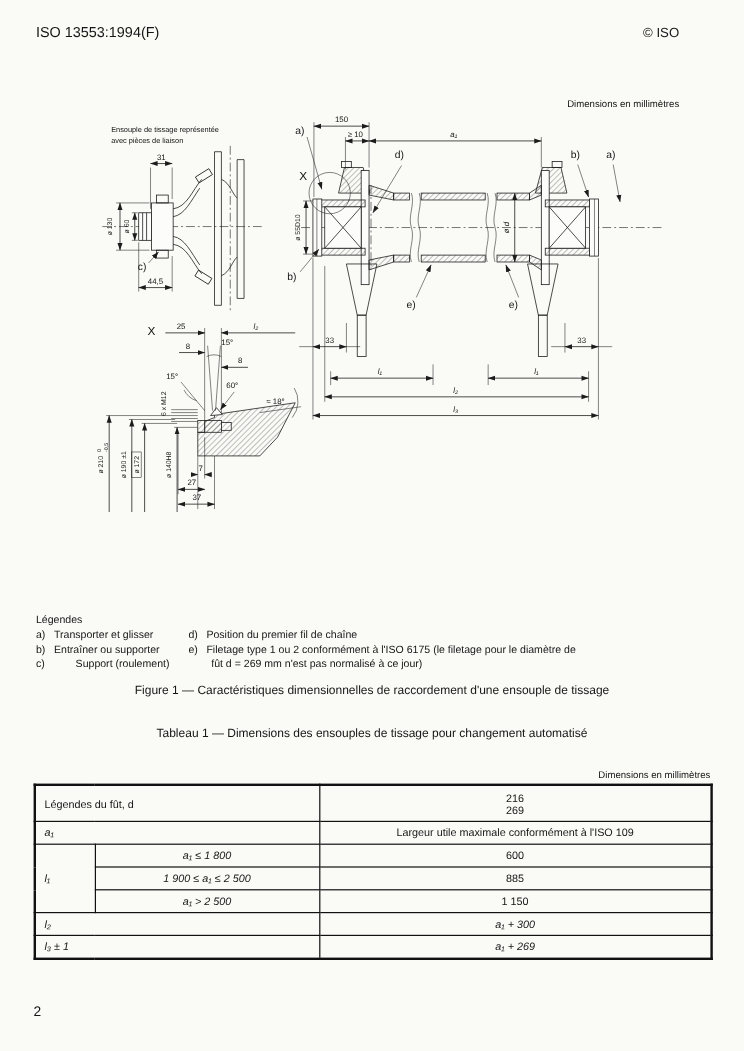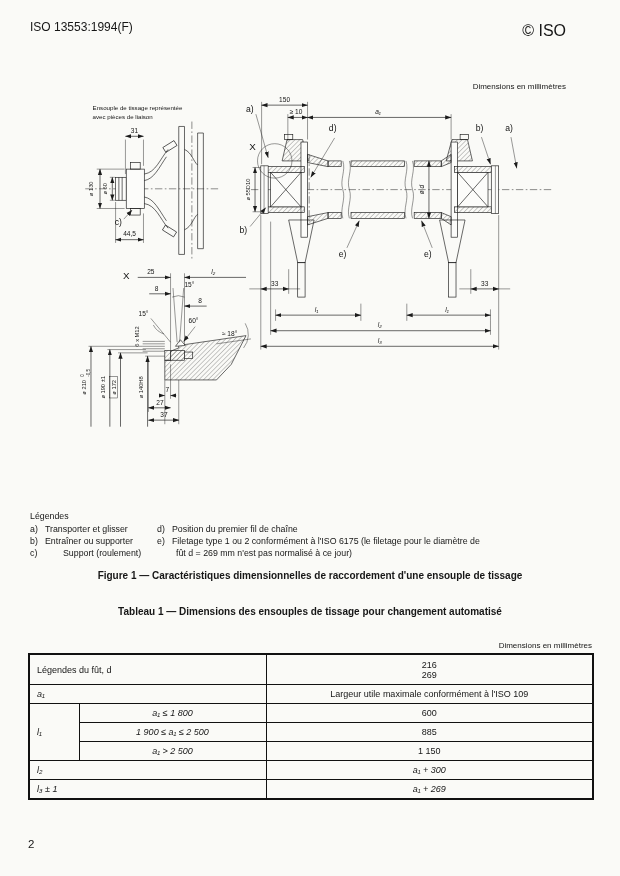--- a/index.html
+++ b/index.html
@@ -19,34 +19,34 @@
   #drawing .ae{marker-end:url(#ar)}
   #drawing text{font-family:"Liberation Sans","DejaVu Sans",sans-serif;fill:#141414;stroke:none}
   .dt{font-size:8px;text-anchor:middle}
   .dt7{font-size:7px;text-anchor:middle}
   .tol{font-size:5.5px;text-anchor:start}
   .lb{font-size:10.5px}
   .xt{font-size:12px}
   .note{font-size:7.5px}
   
   .lg{font-size:8.8px}
-  .cap{font-size:10px;font-weight:bold;text-align:center;width:620px}
+  .cap{font-size:10px;font-weight:normal;text-align:center;width:620px}
   .small{font-size:8px}
   
   .t1{border-collapse:collapse;table-layout:fixed;width:564px;font-size:9px;border:2px solid #111}
   .t1 td{border:1px solid #111;padding:1px 7px;height:16px;vertical-align:middle}
   .t1 tr.r1 td{height:27px}
   .t1 .ctr{text-align:center;padding:1px 14px}
   .t1 .lab{text-align:left}
 </style>
 </head>
 <body>
 
 <div class="abs b" style="left:30px;top:20px;font-size:12px">ISO 13553:1994(F)</div>
-<div class="abs" style="right:54px;top:22px;font-size:16px">© ISO</div>
+<div class="abs" style="right:54px;top:22px;font-size:11px">© ISO</div>
 <div class="abs small" style="right:54px;top:82px">Dimensions en millimètres</div>
 
 <svg id="drawing" class="abs" style="left:0;top:92px" width="620" height="420" viewBox="0 92 620 512">
   <defs>
     <pattern id="h1" width="4" height="4" patternUnits="userSpaceOnUse" patternTransform="rotate(45)">
       <line x1="0" y1="0" x2="0" y2="4" style="stroke:#3a3a3a;stroke-width:.65"></line>
     </pattern>
     <marker id="ar" viewBox="0 0 10 8" markerWidth="8" markerHeight="6.5" refX="9" refY="4" orient="auto-start-reverse" markerUnits="userSpaceOnUse">
       <path d="M0,0.8 L9.5,4 L0,7.2 Z" style="fill:#1c1c1c;stroke:none"></path>
     </marker>

